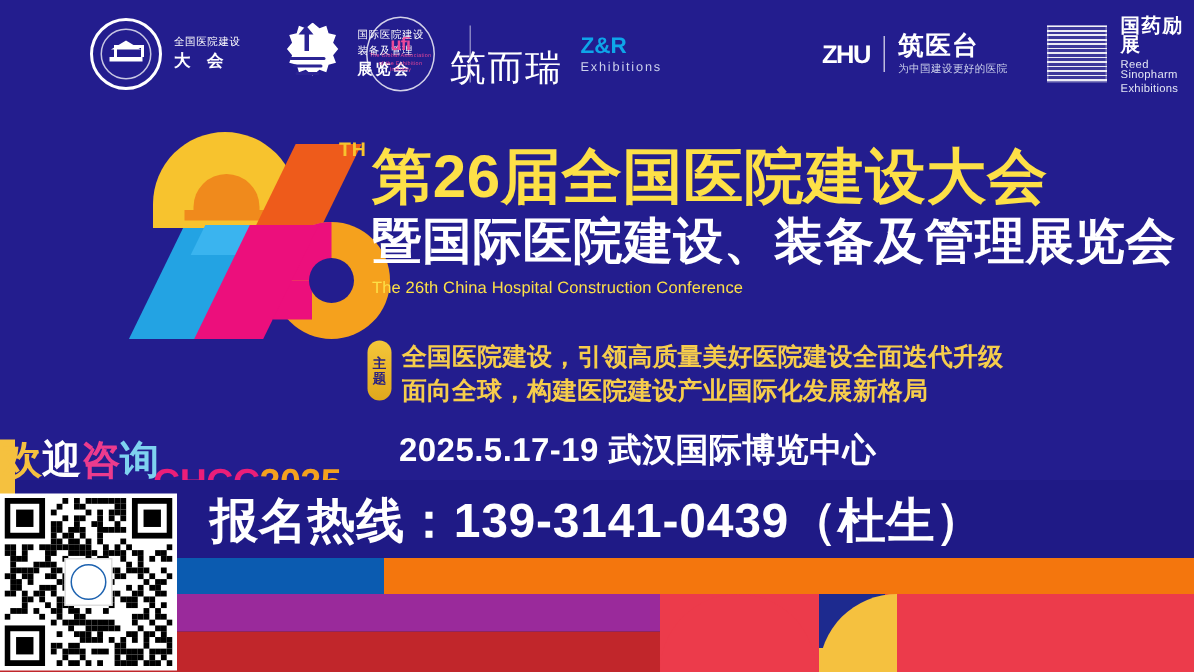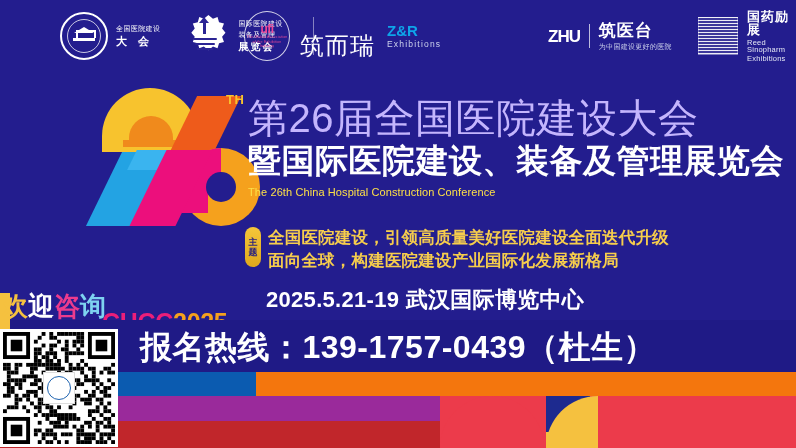--- a/index.html
+++ b/index.html
@@ -137,21 +137,21 @@
   .l-chcc{
     position:absolute;left:6px;top:222px;font-size:25px;font-weight:bold;letter-spacing:-.3px;
     white-space:nowrap;
   }
   .chcc-a{color:#ec1e79;}
   .chcc-b{color:#f5a11d;}
 
   
   .title1{
     position:absolute;left:248px;top:98px;
-    font-size:40px;font-weight:normal;color:#c4b5fd;letter-spacing:.5px;line-height:1;
+    font-size:40px;font-weight:bold;color:#fde047;letter-spacing:.5px;line-height:1;
     white-space:nowrap;
   }
   .title2{
     position:absolute;left:248px;top:144px;
     font-size:33px;font-weight:bold;color:#ffffff;letter-spacing:.5px;line-height:1;
     white-space:nowrap;
   }
   .en1{
     position:absolute;left:248px;top:186px;
     font-size:11px;font-weight:normal;color:#fde047;letter-spacing:.1px;line-height:1.25;
@@ -331,24 +331,24 @@
   <div class="title2">暨国际医院建设、装备及管理展览会</div>
   <div class="en1">The 26th China Hospital Construction Conference</div>
 
   <div class="theme-badge">
     <span>主</span>
     <span>题</span>
   </div>
   <div class="theme-l1">全国医院建设，引领高质量美好医院建设全面迭代升级</div>
   <div class="theme-l2">面向全球，构建医院建设产业国际化发展新格局</div>
 
-  <div class="datevenue">2025.5.21-19  武汉国际博览中心</div>
+  <div class="datevenue">2025.5.17-19  武汉国际博览中心</div>
 
   <div class="hotline-band"></div>
-  <div class="hotline">报名热线：139-1757-0439（杜生）</div>
+  <div class="hotline">报名热线：139-3141-0439（杜生）</div>
 
   <div class="bands">
     <span class="band-blue"></span>
     <span class="band-orange"></span>
     <span class="band-purple"></span>
     <span class="band-crimson"></span>
     <span class="band-red"></span>
     <span class="circle-red"></span>
     <span class="blue-wedge"></span>
     <span class="yellow-quarter"></span>

